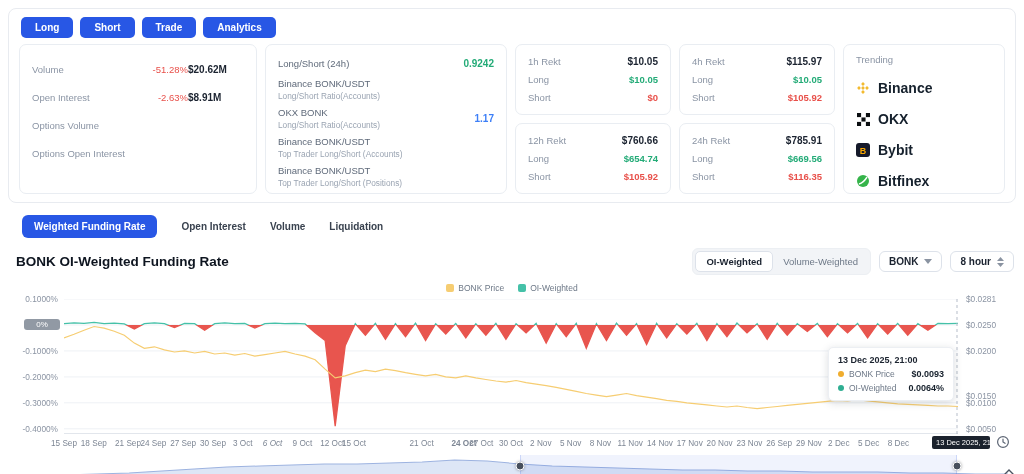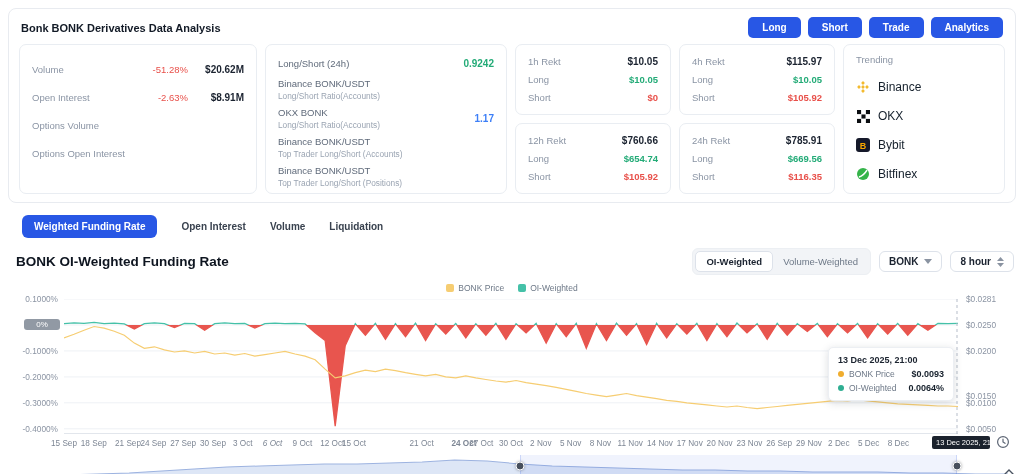--- a/index.html
+++ b/index.html
@@ -12,41 +12,41 @@
   .top-header{display:flex;align-items:center;justify-content:space-between;padding:8px 12px 4px}
   .page-title{font-size:11px;font-weight:700;color:#121a26}
   .header-actions{display:flex;gap:7px}
   .btn-blue{background:#2857e5;color:#fff;font-size:10px;font-weight:700;padding:5px 14px;border-radius:5px}
   .cards-row{display:flex;gap:8px;padding:2px 10px 8px;height:160px}
   .card{border:1px solid #e9edf2;border-radius:7px;background:#fff;padding:10px 12px}
   .market-card{flex:0 0 238px;display:flex;flex-direction:column}
   .m-row{height:28px;display:flex;align-items:center}
   .m-label{font-size:9.5px;color:#8a94a4}
   .m-change{margin-left:auto;font-size:9.5px;color:#e8504a}
-  .m-value{width:56px;text-align:right;font-size:10px;font-weight:700;color:#1b2330}
+  .m-value{width:56px;font-size:10px;font-weight:700;color:#1b2330}
   .ratio-card{flex:0 0 242px;padding-top:7px}
   .r-row{display:flex;align-items:center;min-height:29px;padding:1px 0}
   .r-row.first{min-height:23px}
   .r-label{font-size:9.5px;color:#5f6a7a}
   .r-sub{font-size:8.3px;color:#9aa4b2;margin-top:2px}
   .r-value{margin-left:auto;font-size:10px;font-weight:700}
   .green{color:#23ab77}.blue{color:#3d7ff7}
   .rekt-grid{flex:0 0 320px;display:grid;grid-template-columns:1fr 1fr;gap:8px}
   .rekt-card{padding:9px 12px}
   .rekt-row{display:flex;justify-content:space-between;align-items:center;margin-top:7px;font-size:9.5px}
   .rekt-row.head{margin-top:2px}
   .rekt-label{color:#8a94a4}
   .rekt-total{font-size:10px;font-weight:700;color:#1b2330}
   .val-long{color:#23ab77;font-weight:600}
   .val-short{color:#e8504a;font-weight:600}
   .trending-card{flex:1;padding-top:9px}
   .trending-title{font-size:9.5px;color:#8a94a4}
   .trend-item{display:flex;align-items:center;gap:8px;margin-top:15px;cursor:pointer}
   .trend-icon{width:14px;height:14px;display:flex;align-items:center;justify-content:center}
-  .trend-name{font-size:12px;font-weight:400;color:#15202c}
+  .trend-name{font-size:14px;font-weight:700;color:#15202c}
 
   
   .tabs-row{display:flex;align-items:center;gap:24px;margin:12px 0 0 14px}
   .tab{font-size:10px;font-weight:700;color:#39424f;padding:6px 0}
   .tab.active{background:#2857e5;color:#fff;padding:6px 12px;border-radius:6px}
 
   
   .chart-header{display:flex;align-items:center;justify-content:space-between;margin:10px 2px 0 8px}
   .chart-title{font-size:13.5px;font-weight:800;color:#0e1520}
   .chart-controls{display:flex;align-items:center;gap:8px}
@@ -81,21 +81,20 @@
   .navigator svg{position:absolute;inset:0;width:100%;height:100%}
   .nav-selection{position:absolute;top:0;bottom:0;background:rgba(43,88,229,.07);border-left:1px solid rgba(43,88,229,.18);border-right:1px solid rgba(43,88,229,.18)}
   .nav-handle{position:absolute;top:50%;width:9px;height:9px;border-radius:50%;background:#474f5c;border:1.5px solid #fff;box-shadow:0 0 3px rgba(0,0,0,.35);transform:translate(-50%,-50%);z-index:3;padding:0}
   .collapse-btn{position:absolute;right:9px;bottom:3px;width:12px;height:8px;padding:0}
 </style>
 </head>
 <body>
 
 <section class="top-card">
   <div class="top-header">
-    <div class="page-title">Bonk BONK Derivatives Data Analysis</div>
     <div class="header-actions">
       <button class="btn-blue">Long</button>
       <button class="btn-blue">Short</button>
       <button class="btn-blue">Trade</button>
       <button class="btn-blue">Analytics</button>
     </div>
   </div>
 
   <div class="cards-row">
 

